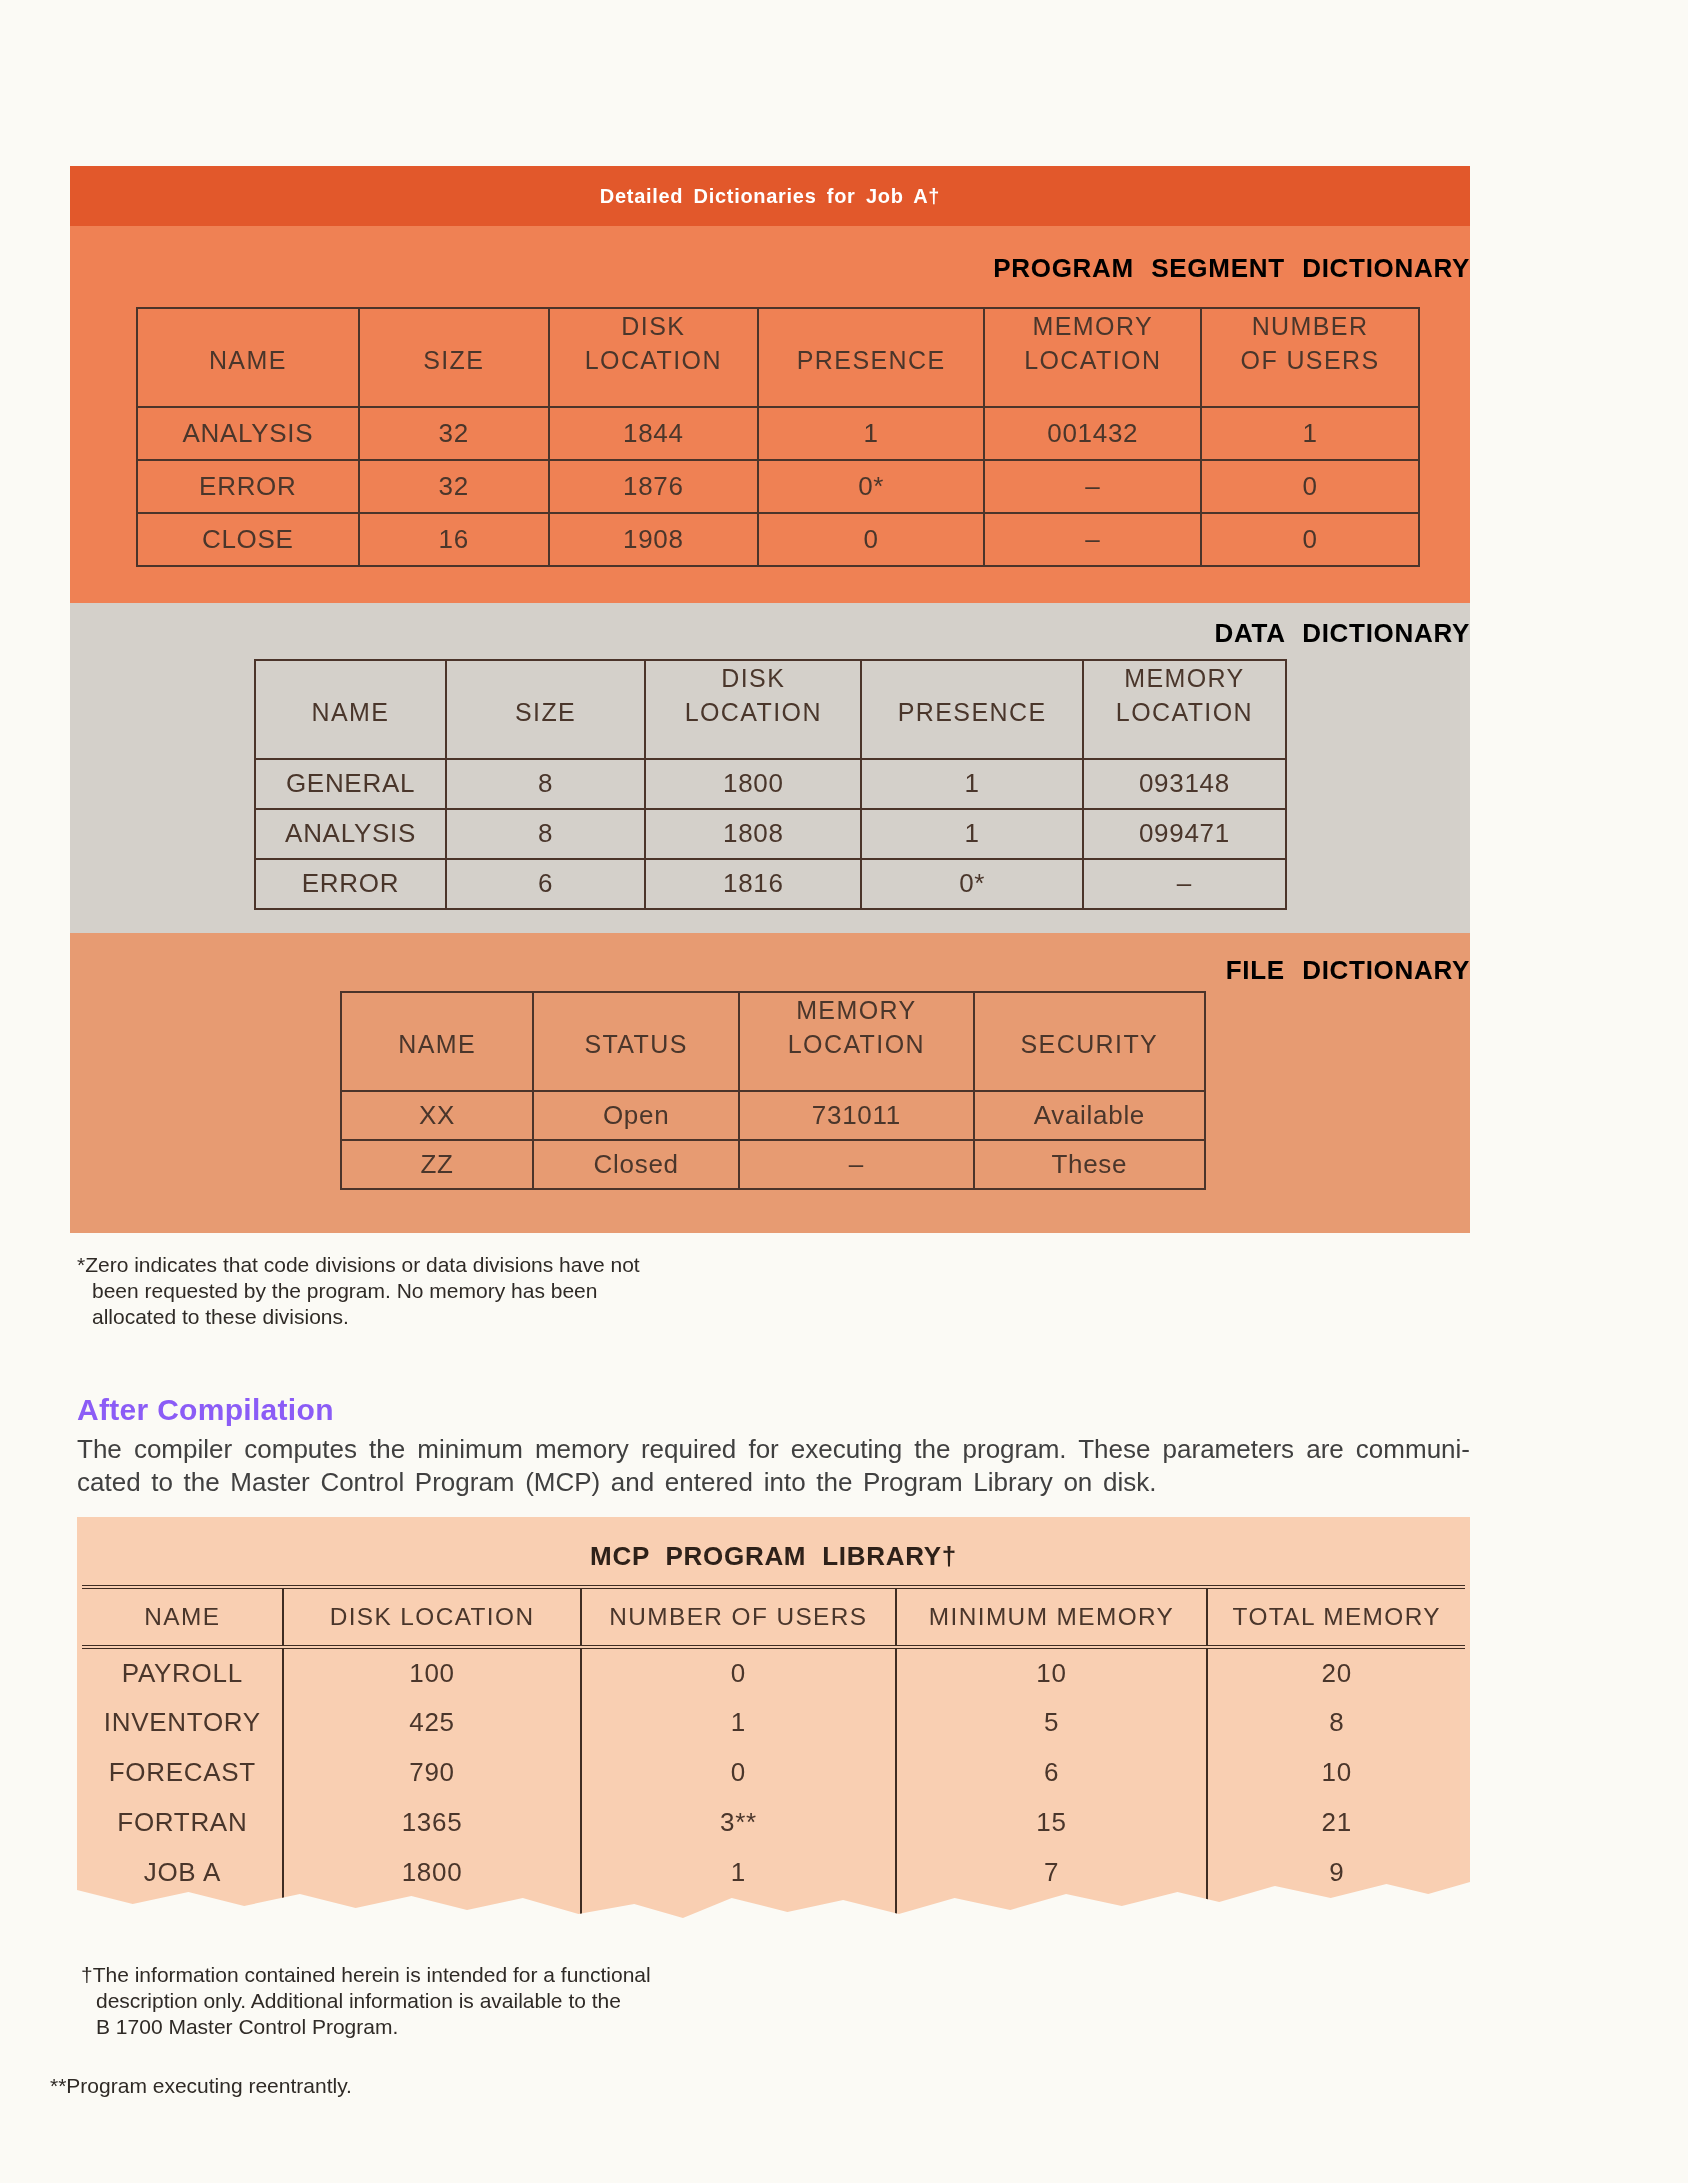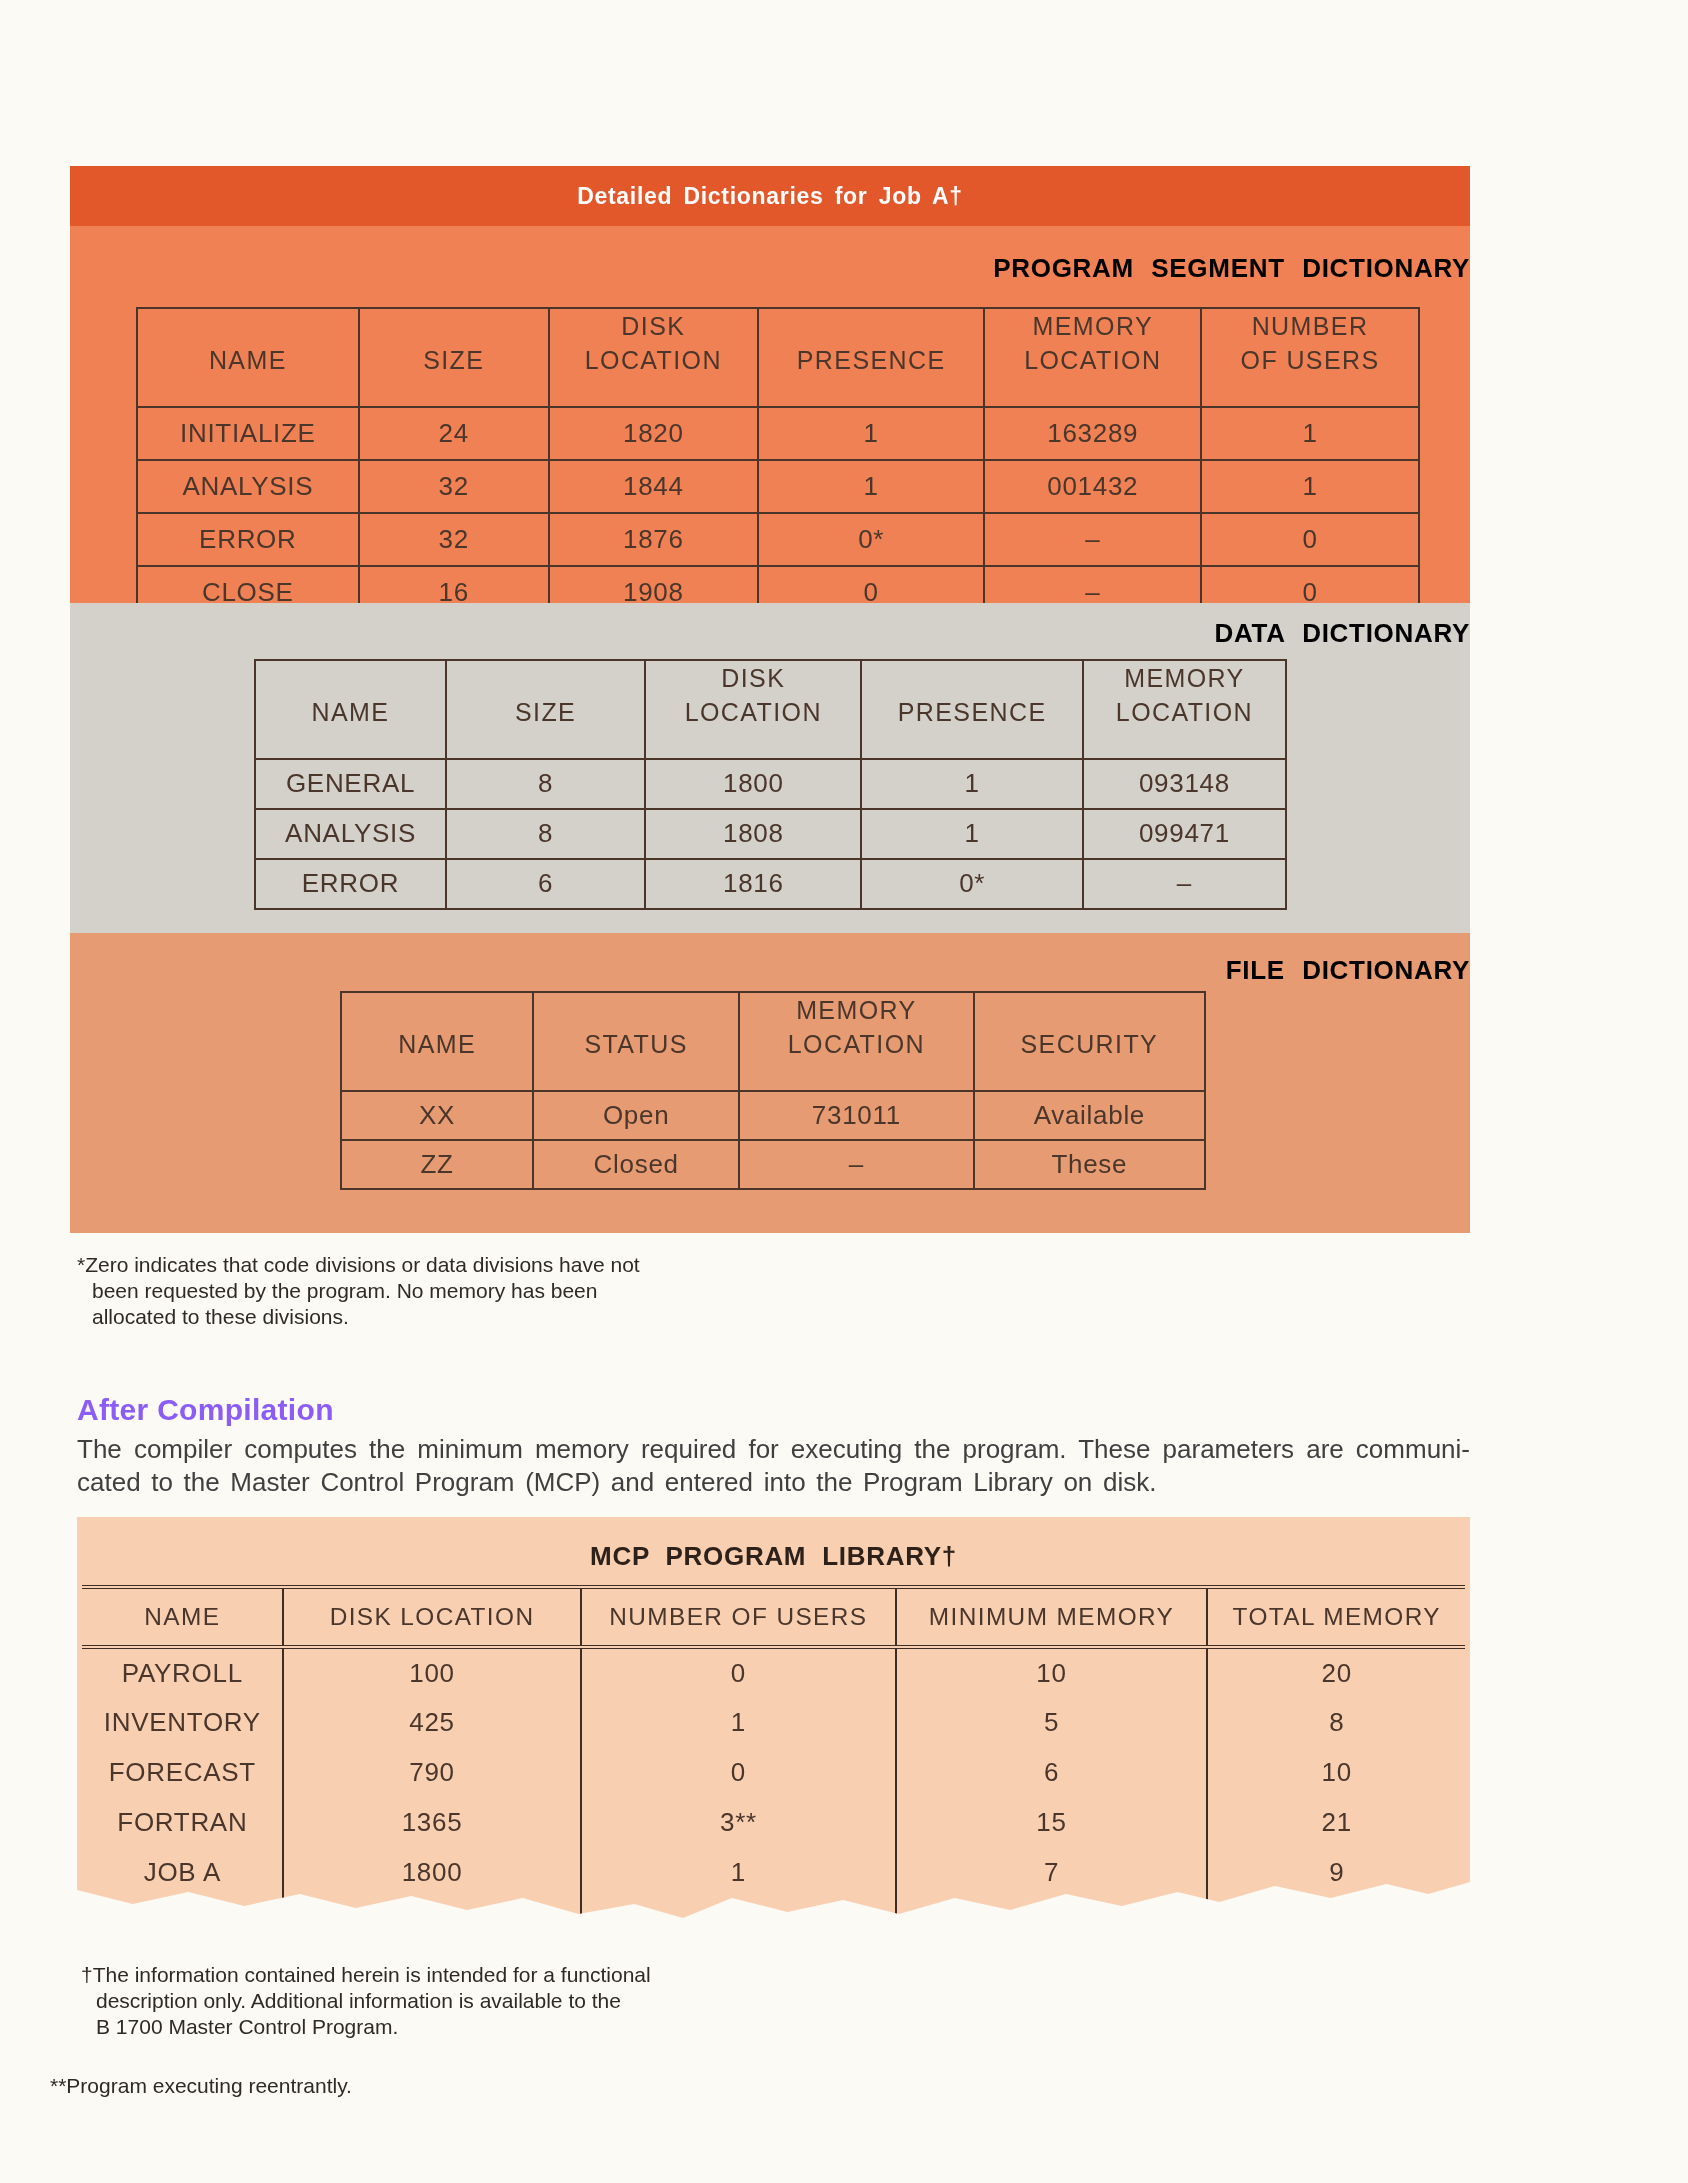--- a/index.html
+++ b/index.html
@@ -22,21 +22,21 @@
     width:1400px;
   }
   .banner{
     height:60px;
     background:var(--banner-bg,#e2582b);
     display:flex; align-items:center; justify-content:center;
   }
   .banner-title{
     color:var(--banner-text,#ffffff);
     font-weight:bold;
-    font-size:23px;
+    font-size:20px;
     letter-spacing:0.7px;
     word-spacing:4.1px;
   }
   .sec{position:relative;}
   .sec1{height:377px;background:var(--section1-bg,#ef8154);}
   .sec2{height:330px;background:var(--gray-bg,#d4d0ca);}
   .sec3{height:300px;background:var(--salmon-bg,#e79b72);}
   .sec-title{
     position:absolute; left:0; width:100%;
     text-align:right;
@@ -199,28 +199,20 @@
 LOCATION</th>
               <th>PRESENCE</th>
               <th>MEMORY
 LOCATION</th>
               <th>NUMBER
 OF USERS</th>
             </tr>
           </thead>
           <tbody>
             <tr>
-              <td>INITIALIZE</td>
-              <td>24</td>
-              <td>1820</td>
-              <td>1</td>
-              <td>163289</td>
-              <td>1</td>
-            </tr>
-            <tr>
               <td>ANALYSIS</td>
               <td>32</td>
               <td>1844</td>
               <td>1</td>
               <td>001432</td>
               <td>1</td>
             </tr>
             <tr>
               <td>ERROR</td>
               <td>32</td>

